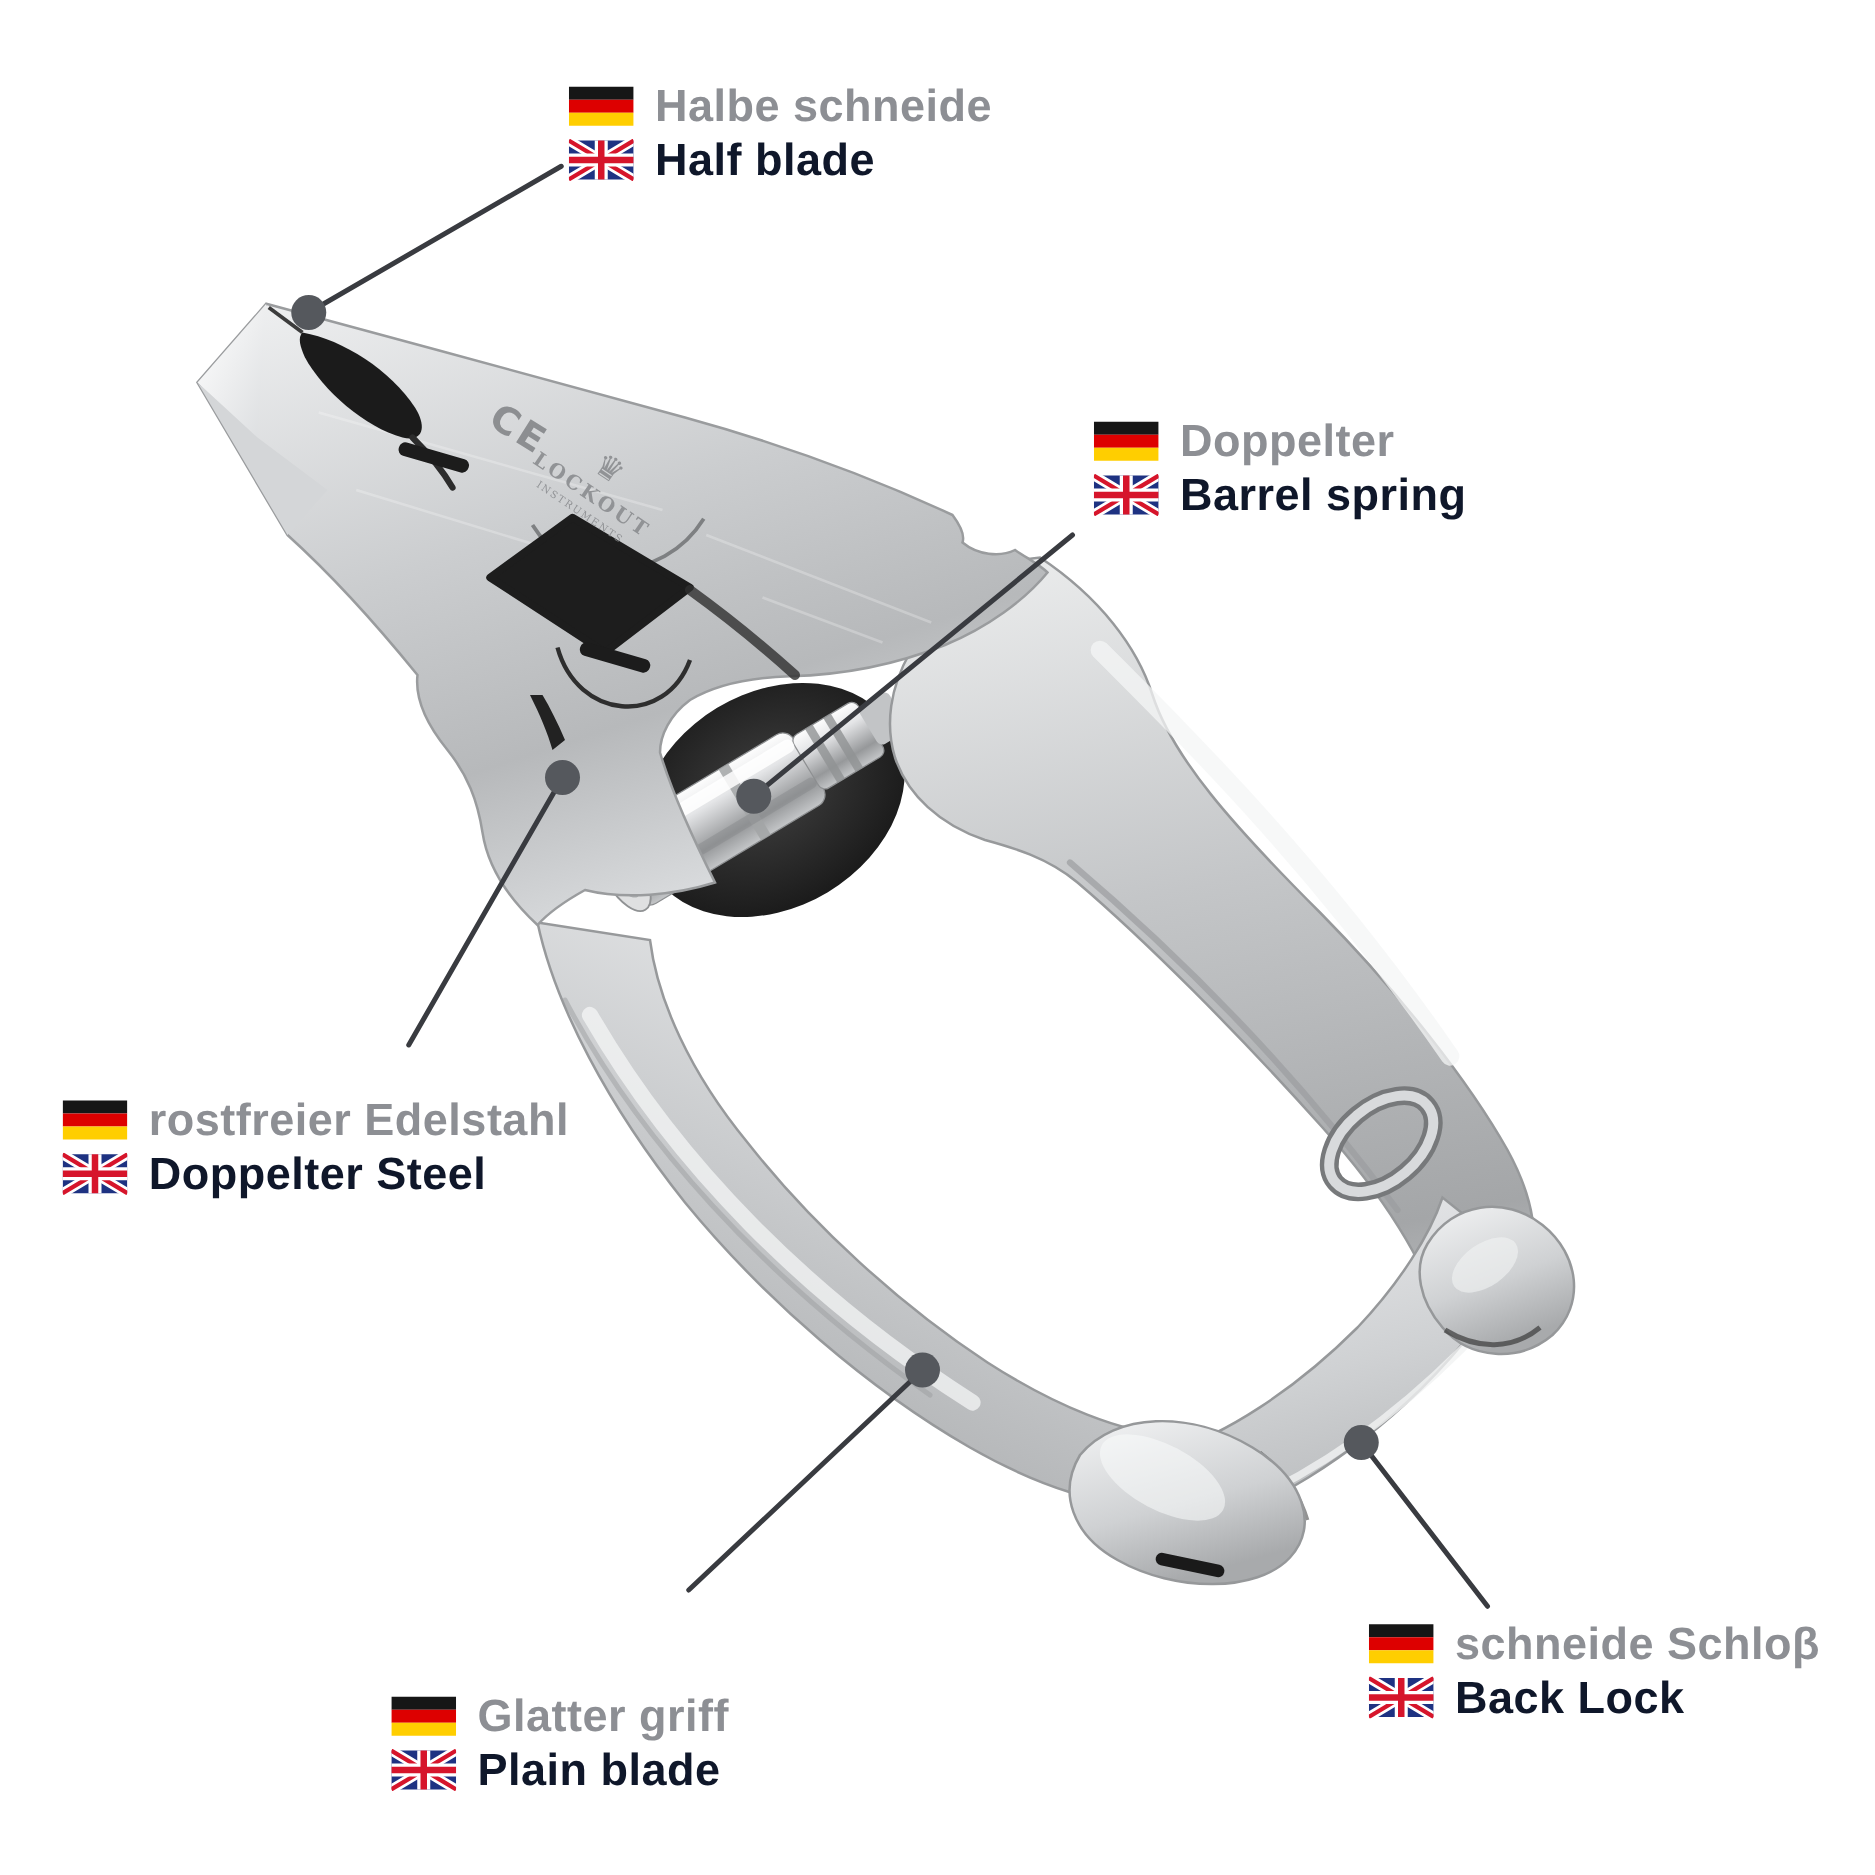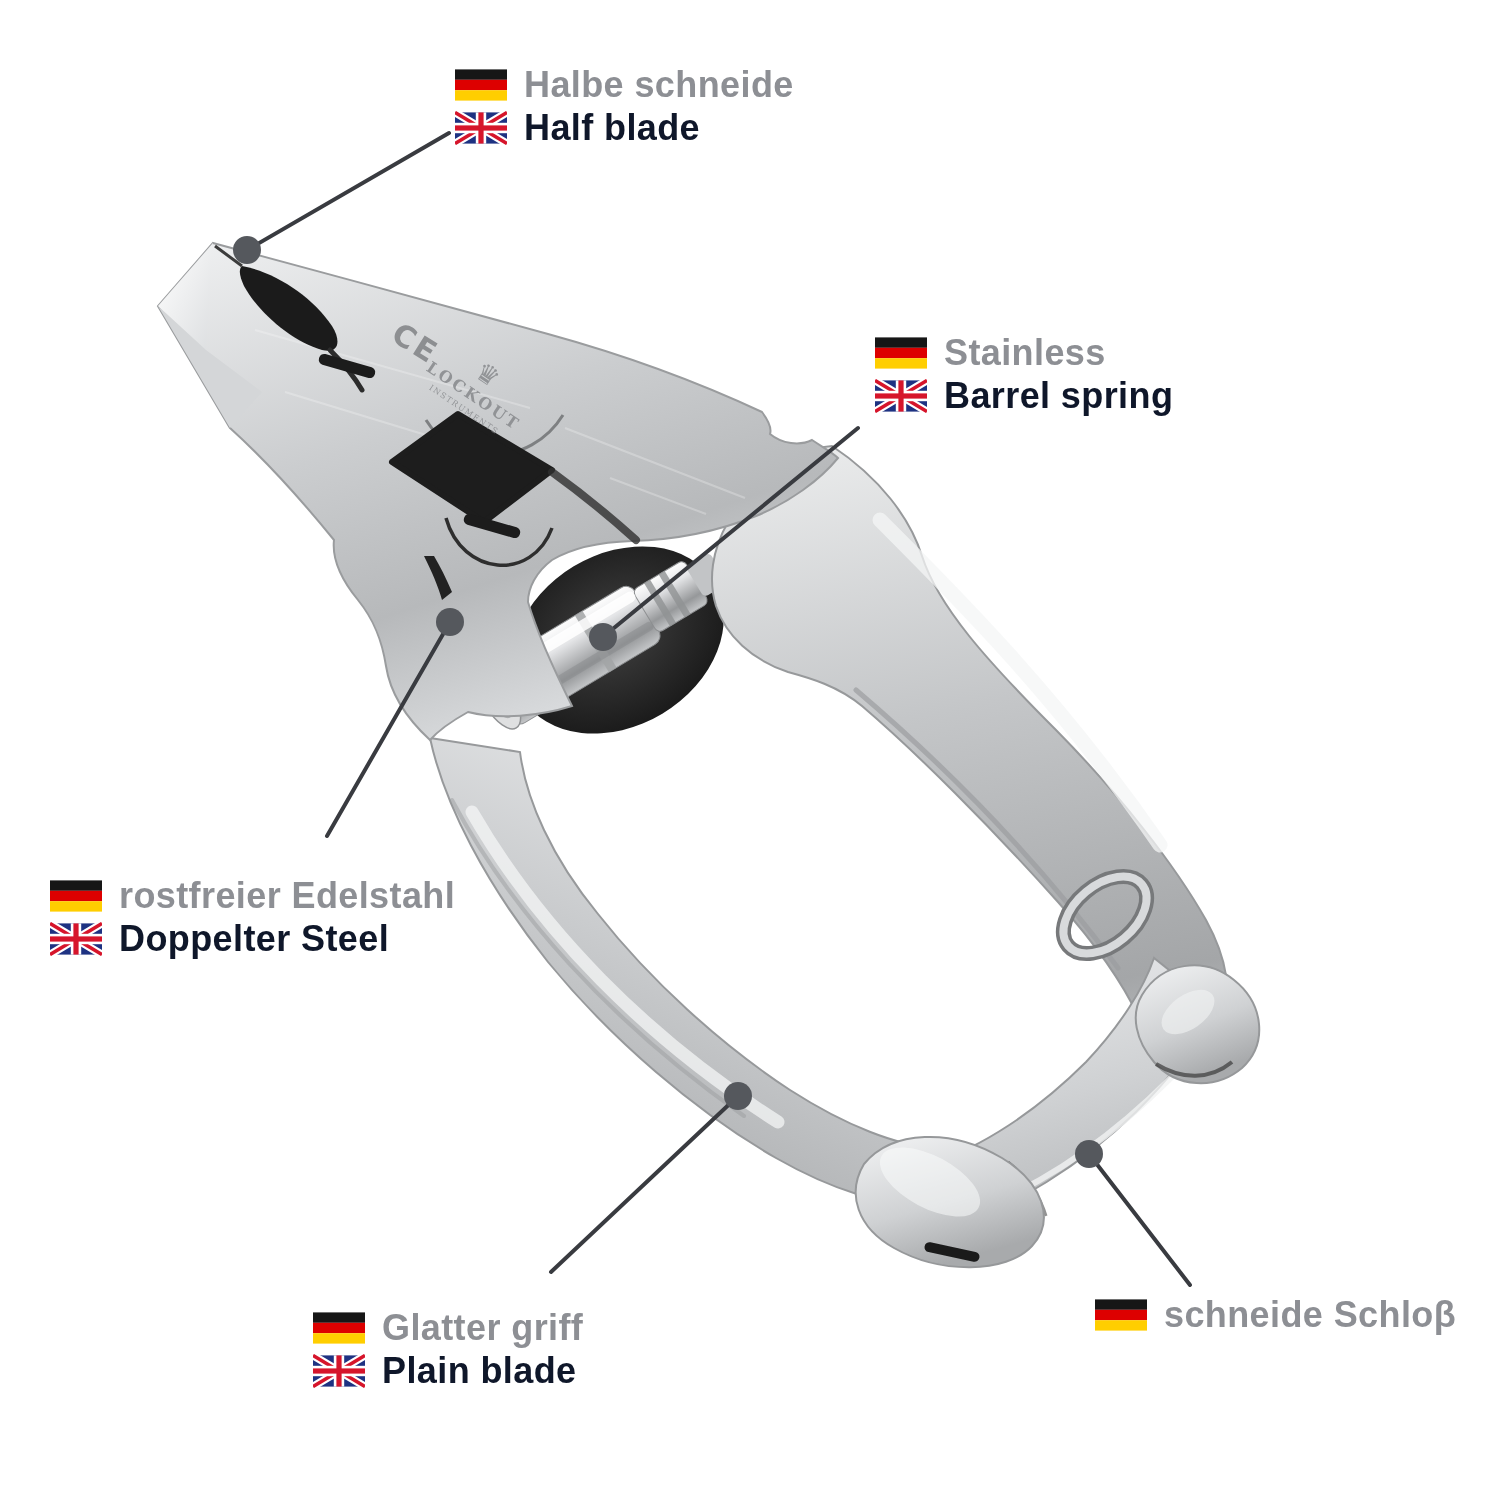--- a/index.html
+++ b/index.html
@@ -254,21 +254,21 @@
         </svg>
       <span class="label-text en-text">Half blade</span>
     </div>
   </div>
 
   <div class="callout-label" style="left:875px;top:336px;">
     <div class="label-row">
       <svg class="flag">
           <use href="#flagDE"></use>
         </svg>
-      <span class="label-text de-text">Stainless</span>
+      <span class="label-text de-text">Doppelter</span>
     </div>
     <div class="label-row">
       <svg class="flag">
           <use href="#flagUK"></use>
         </svg>
       <span class="label-text en-text">Barrel spring</span>
     </div>
   </div>
 
   <div class="callout-label" style="left:50px;top:851px;margin-top:28px;">
@@ -279,21 +279,21 @@
       <span class="label-text de-text">rostfreier Edelstahl</span>
     </div>
     <div class="label-row">
       <svg class="flag">
           <use href="#flagUK"></use>
         </svg>
       <span class="label-text en-text">Doppelter Steel</span>
     </div>
   </div>
 
-  <div class="callout-label" style="left:313px;top:1311px;">
+  <div class="callout-label" style="left:313px;top:1356px;">
     <div class="label-row">
       <svg class="flag">
           <use href="#flagDE"></use>
         </svg>
       <span class="label-text de-text">Glatter griff</span>
     </div>
     <div class="label-row">
       <svg class="flag">
           <use href="#flagUK"></use>
         </svg>
@@ -301,15 +301,21 @@
     </div>
   </div>
 
   <div class="callout-label" style="left:1095px;top:1298px;">
     <div class="label-row">
       <svg class="flag">
           <use href="#flagDE"></use>
         </svg>
       <span class="label-text de-text">schneide Schloβ</span>
     </div>
+    <div class="label-row">
+      <svg class="flag">
+          <use href="#flagUK"></use>
+        </svg>
+      <span class="label-text en-text">Back Lock</span>
+    </div>
   </div>
 
 </div>
 
 </body></html>

